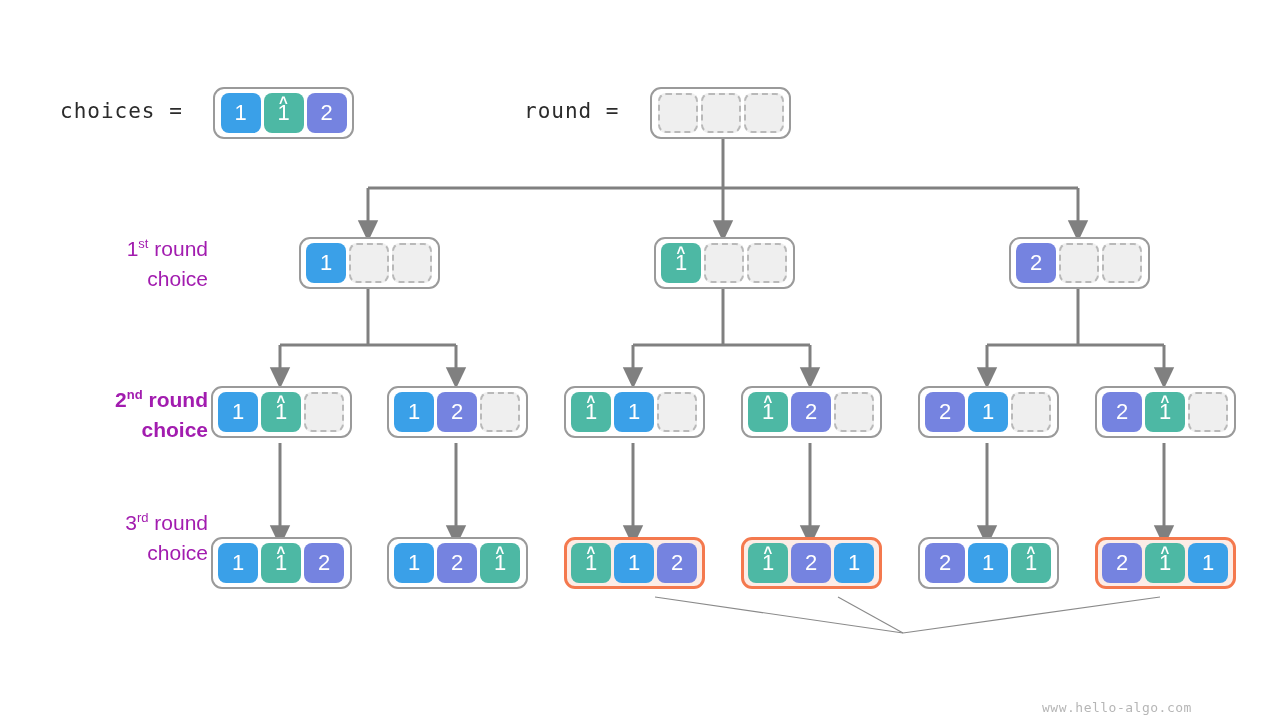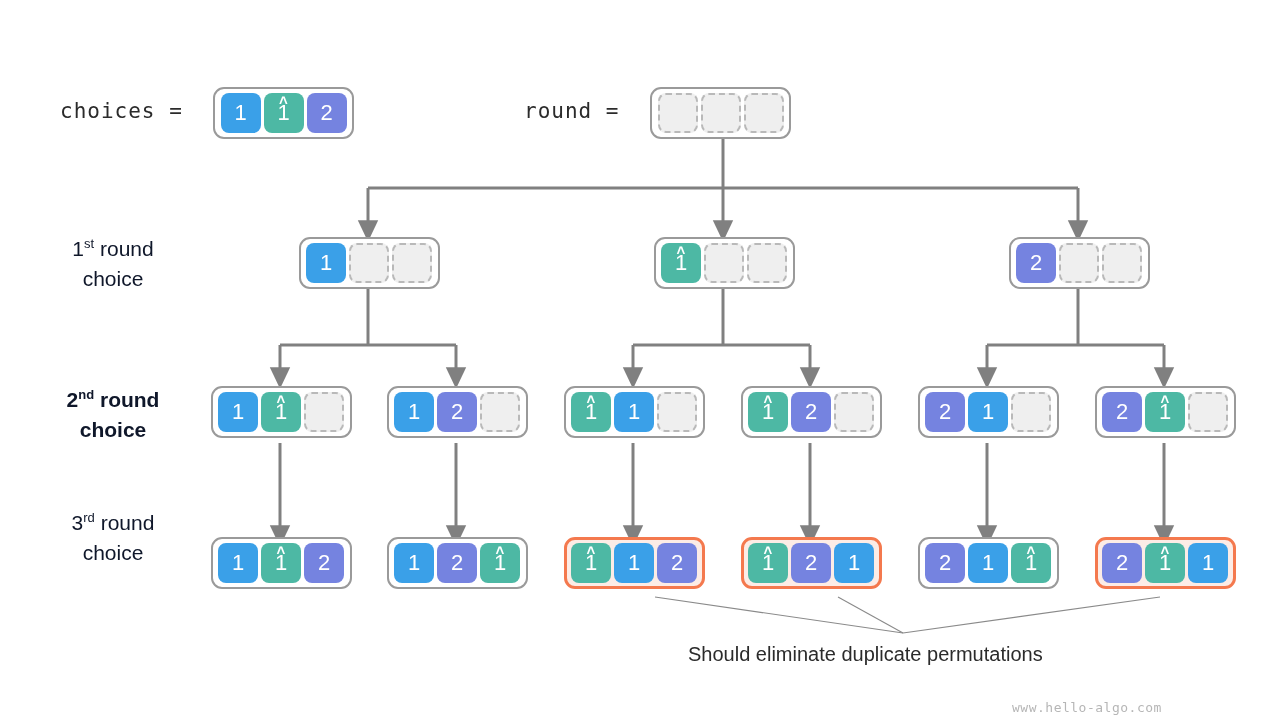--- a/index.html
+++ b/index.html
@@ -18,22 +18,22 @@
   .eq-label {
     position: absolute;
     font-family: "DejaVu Sans Mono", "Liberation Mono", monospace;
     font-size: 21px; font-weight: 400; color: #2b2b2b;
     letter-spacing: 1px; white-space: nowrap;
   }
 
   
   .row-label {
     position: absolute;
-    width: 190px; text-align: center;
-    font-size: 21px; color: #0f172a; line-height: 1.42;
+    width: 190px; text-align: right;
+    font-size: 21px; color: #a21caf; line-height: 1.42;
     white-space: nowrap;
   }
   .row-label sup { font-size: 0.62em; vertical-align: super; }
 
   
   .node {
     position: absolute;
     display: flex; align-items: center;
     padding: 4px;
     border: 2px solid #9a9a9a;
@@ -306,16 +306,15 @@
         </div>
         <div class="cell v1h">
           <span class="glyph">1<span class="hat">˄</span></span>
         </div>
         <div class="cell v1">
           <span class="glyph">1</span>
         </div>
       </div>
     </div>
 
-  <div class="caption" style="left:688px; top:643px;">Should eliminate duplicate permutations</div>
-  <div class="watermark" style="left:1012px; top:700px;text-align:right;">www.hello-algo.com</div>
+  <div class="watermark" style="left:1042px; top:700px;text-align:right;">www.hello-algo.com</div>
 
 </div>
 
 </body></html>

